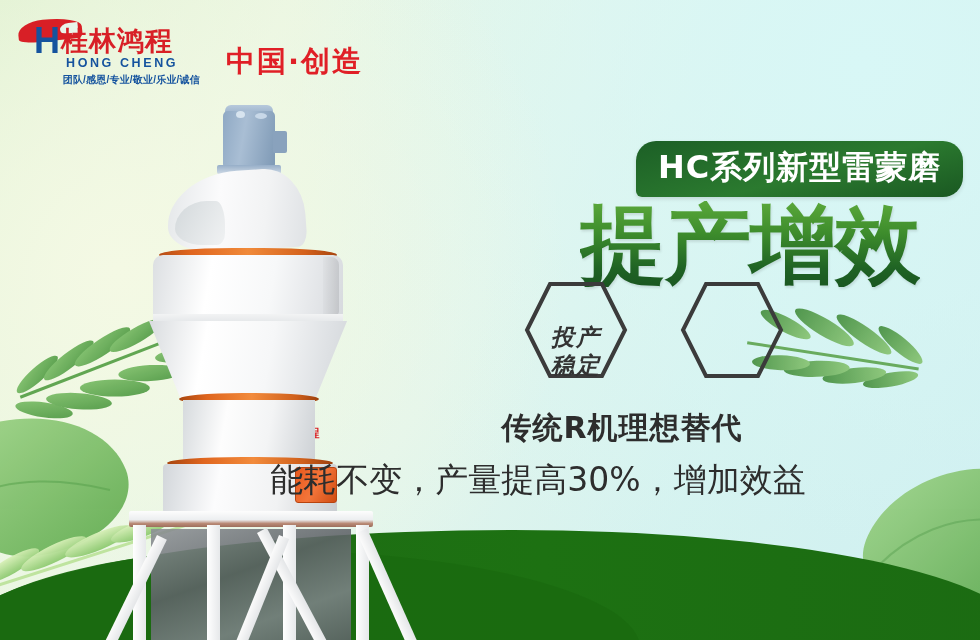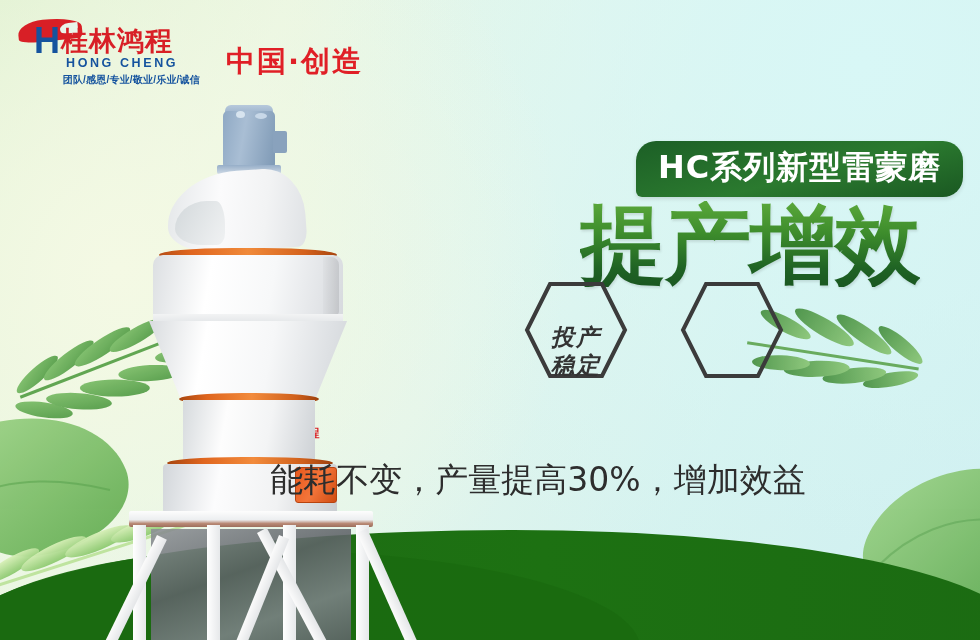--- a/index.html
+++ b/index.html
@@ -331,15 +331,16 @@
         <div>稳定</div>
       </div>
     </div>
     <div class="hex">
       <svg class="hex-svg" viewBox="0 0 104 98">
         <polygon points="26,3 78,3 101,49 78,95 26,95 3,49" fill="none" stroke="#3b3b3b" stroke-width="4"></polygon>
       </svg>
     </div>
   </div>
 
+  <div class="sub1">传统R机理想替代</div>
   <div class="sub2">能耗不变，产量提高30%，增加效益</div>
 
 </div>
 
 </body></html>

